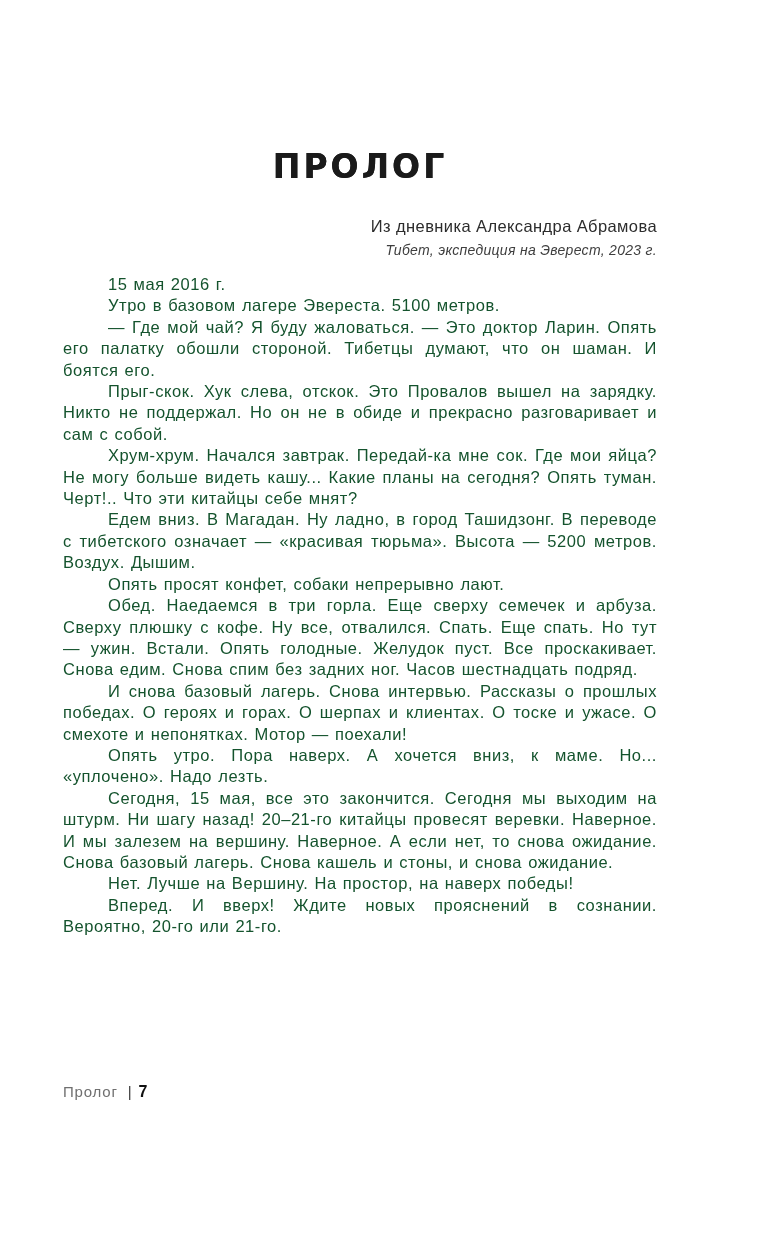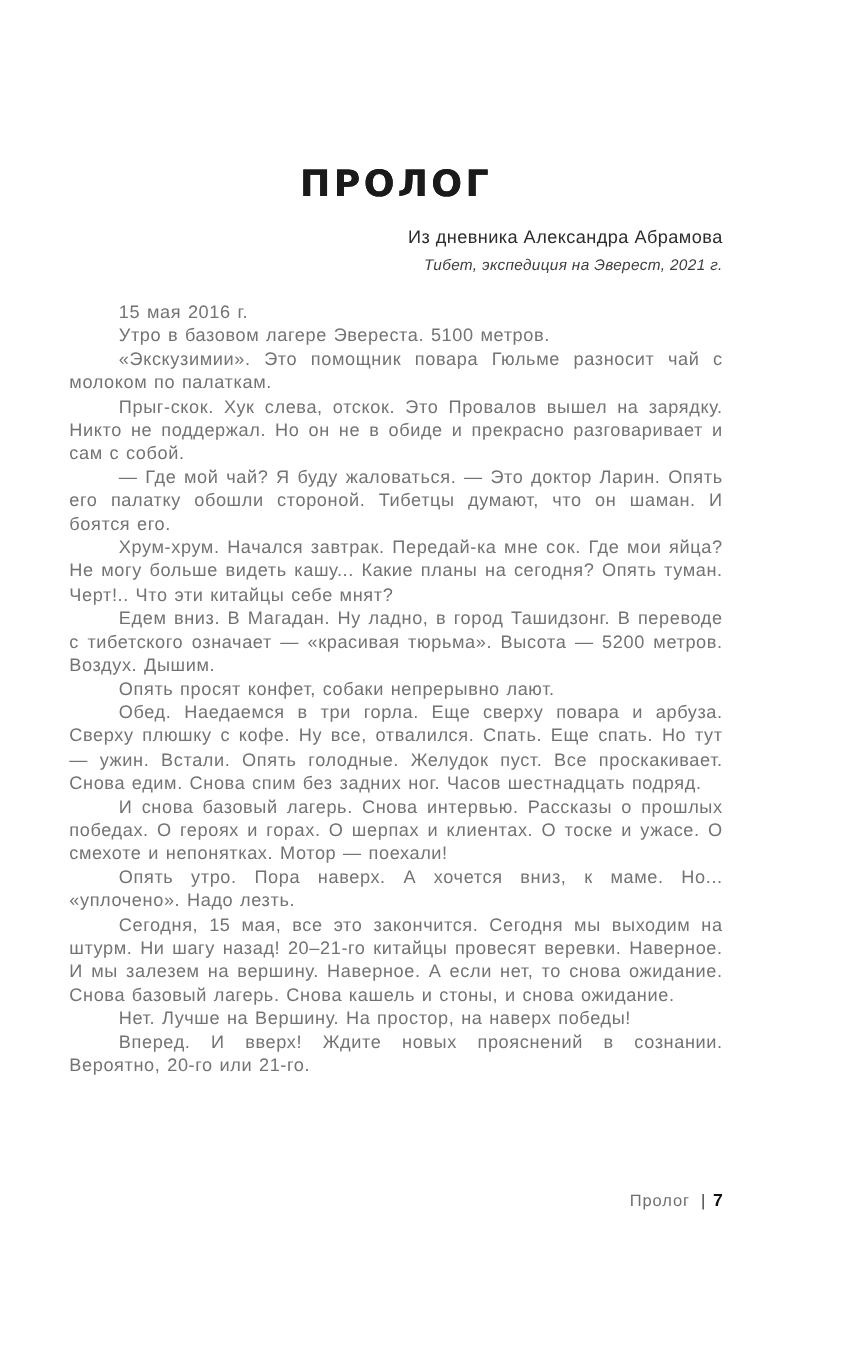--- a/index.html
+++ b/index.html
@@ -28,21 +28,21 @@
     font-family: "DejaVu Sans", "Liberation Sans", sans-serif;
     font-size: 33px;
     line-height: 1;
     font-weight: 700;
     letter-spacing: 3px;
     color: #1a1a1a;
     
     text-shadow: 0 0 0.4px #1a1a1a;
   }
   .epigraph {
-    top: 207px;
+    top: 217px;
     text-align: right;
   }
   .epigraph-attribution {
     font-size: 16.5px;
     line-height: 19px;
     color: #2c2c2c;
     letter-spacing: 0.4px;
   }
   .epigraph-source {
     margin-top: 6px;
@@ -52,31 +52,30 @@
     color: #3e3e3e;
     letter-spacing: 0.3px;
   }
   .body-text {
     top: 274px;
     text-align: justify;
     font-size: 16.5px;
     line-height: 21.4px;
     letter-spacing: 0.55px;
     word-spacing: 1px;
-    color: #737373;
+    color: #14532d;
     hyphens: auto;
     -webkit-hyphens: auto;
   }
   .body-text p.para {
     margin: 0;
     text-indent: 45px;
   }
   .page-footer {
     top: 1083px;
-    text-align: right;
     font-size: 15px;
     line-height: 18px;
   }
   .footer-chapter {
     color: #6f6f6f;
     letter-spacing: 0.8px;
   }
   .footer-separator {
     color: #3a3a3a;
     margin: 0 7px 0 10px;
@@ -90,33 +89,32 @@
 </style>
 </head>
 <body>
 
 <div class="page">
 
   <h1 class="column chapter-title">ПРОЛОГ</h1>
 
   <div class="column epigraph">
     <div class="epigraph-attribution">Из дневника Александра Абрамова</div>
-    <div class="epigraph-source">Тибет, экспедиция на Эверест, 2021 г.</div>
+    <div class="epigraph-source">Тибет, экспедиция на Эверест, 2023 г.</div>
   </div>
 
   <div class="column body-text">
       <p class="para">15 мая 2016 г.</p>
       <p class="para">Утро в базовом лагере Эвереста. 5100 метров.</p>
-      <p class="para">«Экскузимии». Это помощник повара Гюльме разносит чай с молоком по палаткам.</p>
+      <p class="para">— Где мой чай? Я буду жаловаться. — Это доктор Ларин. Опять его палатку обошли стороной. Тибетцы думают, что он шаман. И боятся его.</p>
       <p class="para">Прыг-скок. Хук слева, отскок. Это Провалов вышел на зарядку. Никто не поддержал. Но он не в обиде и прекрасно разговаривает и сам с собой.</p>
-      <p class="para">— Где мой чай? Я буду жаловаться. — Это доктор Ларин. Опять его палатку обошли стороной. Тибетцы думают, что он шаман. И боятся его.</p>
       <p class="para">Хрум-хрум. Начался завтрак. Передай-ка мне сок. Где мои яйца? Не могу больше видеть кашу... Какие планы на сегодня? Опять туман. Черт!.. Что эти китайцы себе мнят?</p>
       <p class="para">Едем вниз. В Магадан. Ну ладно, в город Ташидзонг. В переводе с тибетского означает — «красивая тюрьма». Высота — 5200 метров. Воздух. Дышим.</p>
       <p class="para">Опять просят конфет, собаки непрерывно лают.</p>
-      <p class="para">Обед. Наедаемся в три горла. Еще сверху повара и арбуза. Сверху плюшку с кофе. Ну все, отвалился. Спать. Еще спать. Но тут — ужин. Встали. Опять голодные. Желудок пуст. Все проскакивает. Снова едим. Снова спим без задних ног. Часов шестнадцать подряд.</p>
+      <p class="para">Обед. Наедаемся в три горла. Еще сверху семечек и арбуза. Сверху плюшку с кофе. Ну все, отвалился. Спать. Еще спать. Но тут — ужин. Встали. Опять голодные. Желудок пуст. Все проскакивает. Снова едим. Снова спим без задних ног. Часов шестнадцать подряд.</p>
       <p class="para">И снова базовый лагерь. Снова интервью. Рассказы о прошлых победах. О героях и горах. О шерпах и клиентах. О тоске и ужасе. О смехоте и непонятках. Мотор — поехали!</p>
       <p class="para">Опять утро. Пора наверх. А хочется вниз, к маме. Но... «уплочено». Надо лезть.</p>
       <p class="para">Сегодня, 15 мая, все это закончится. Сегодня мы выходим на штурм. Ни шагу назад! 20–21-го китайцы провесят веревки. Наверное. И мы залезем на вершину. Наверное. А если нет, то снова ожидание. Снова базовый лагерь. Снова кашель и стоны, и снова ожидание.</p>
       <p class="para">Нет. Лучше на Вершину. На простор, на наверх победы!</p>
       <p class="para">Вперед. И вверх! Ждите новых прояснений в сознании. Вероятно, 20-го или 21-го.</p>
     </div>
 
   <div class="column page-footer">
     <span class="footer-chapter">Пролог</span><span class="footer-separator">|</span><span class="footer-page-number">7</span>
   </div>

